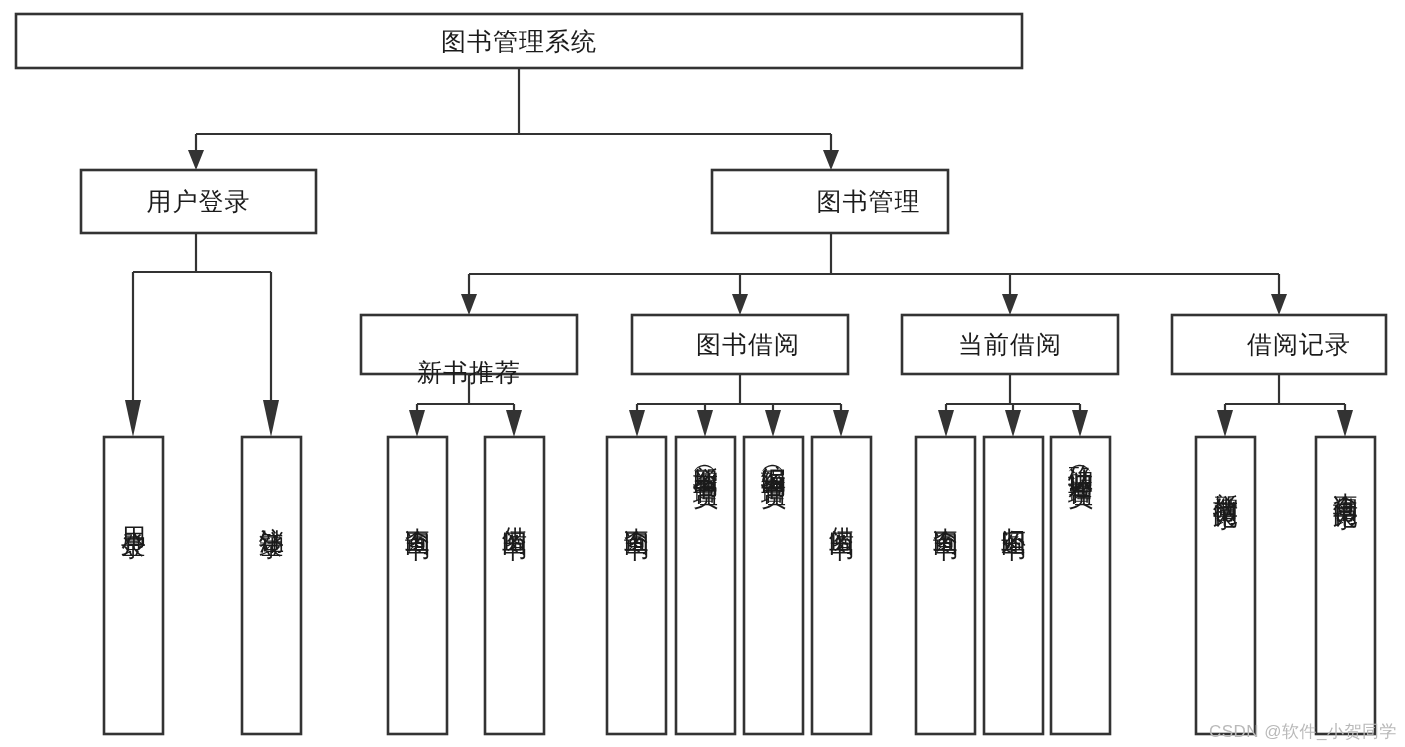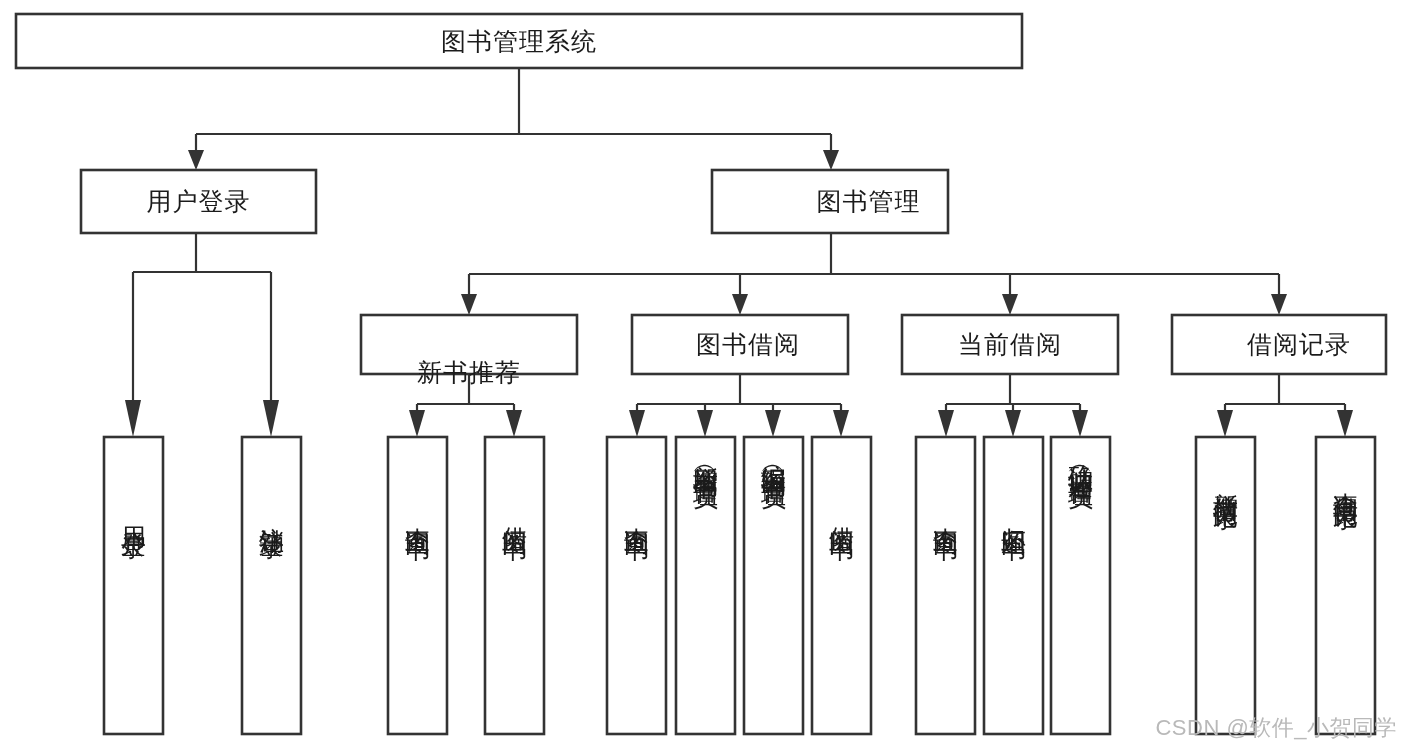--- a/index.html
+++ b/index.html
@@ -37,21 +37,21 @@
   }
   .arrow-head {
     fill: #333333;
     stroke: none;
   }
   .watermark {
     position: absolute;
     right: 8px;
     bottom: 4px;
     font-family: "Liberation Sans", "DejaVu Sans", sans-serif;
-    font-size: 22px;
+    font-size: 17px;
     color: #b9b9b9;
     white-space: nowrap;
     letter-spacing: 0.5px;
   }
   .vtext-wrap {
     position: absolute;
     display: flex;
     align-items: flex-start;
     justify-content: center;
     box-sizing: border-box;

